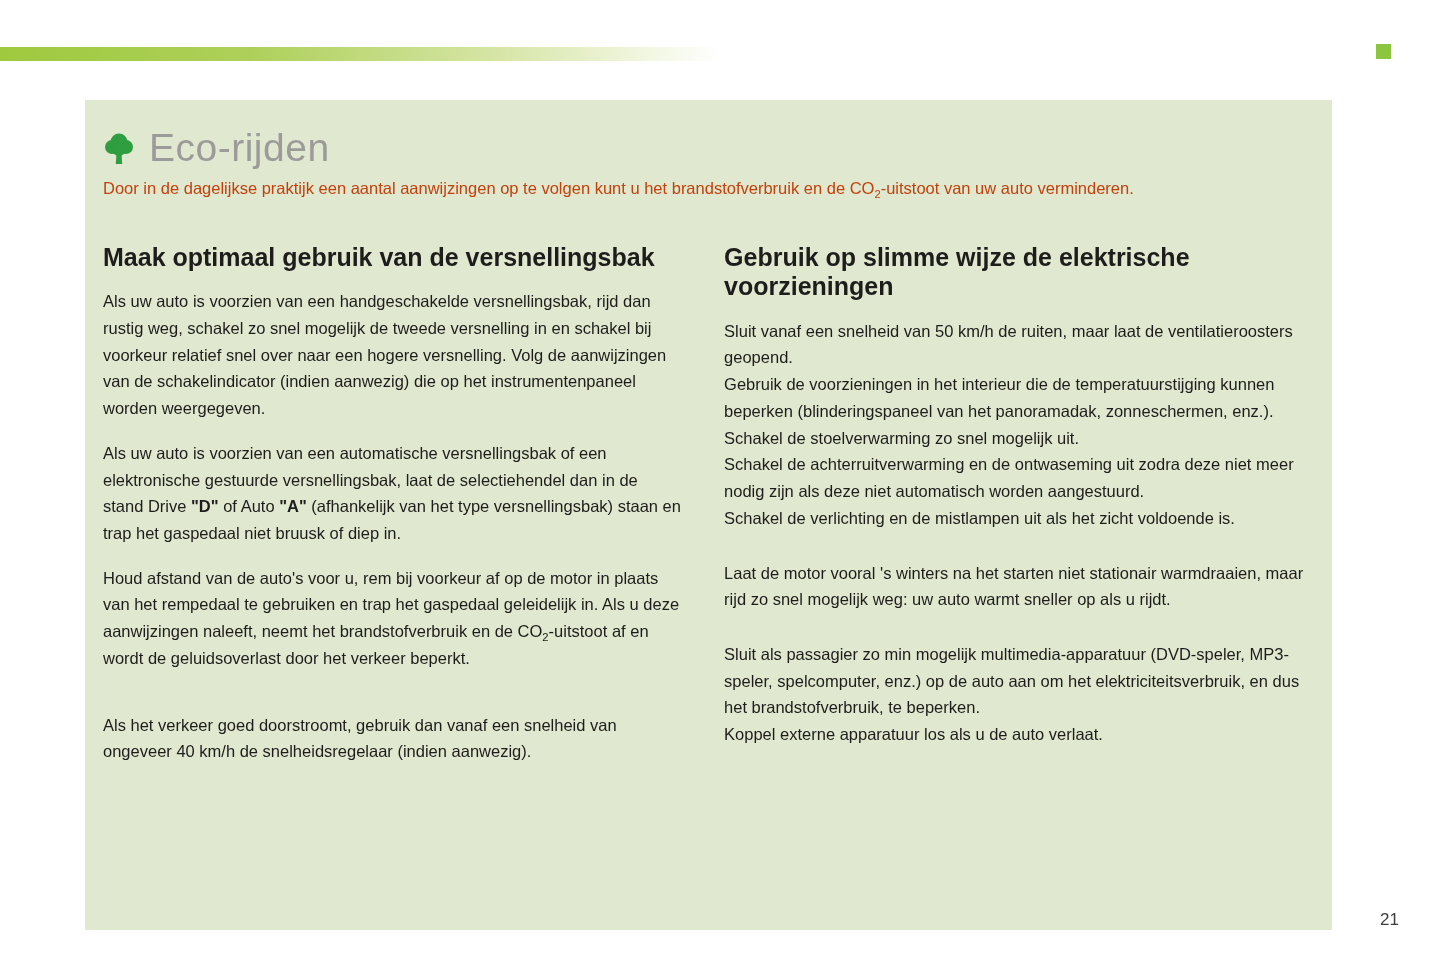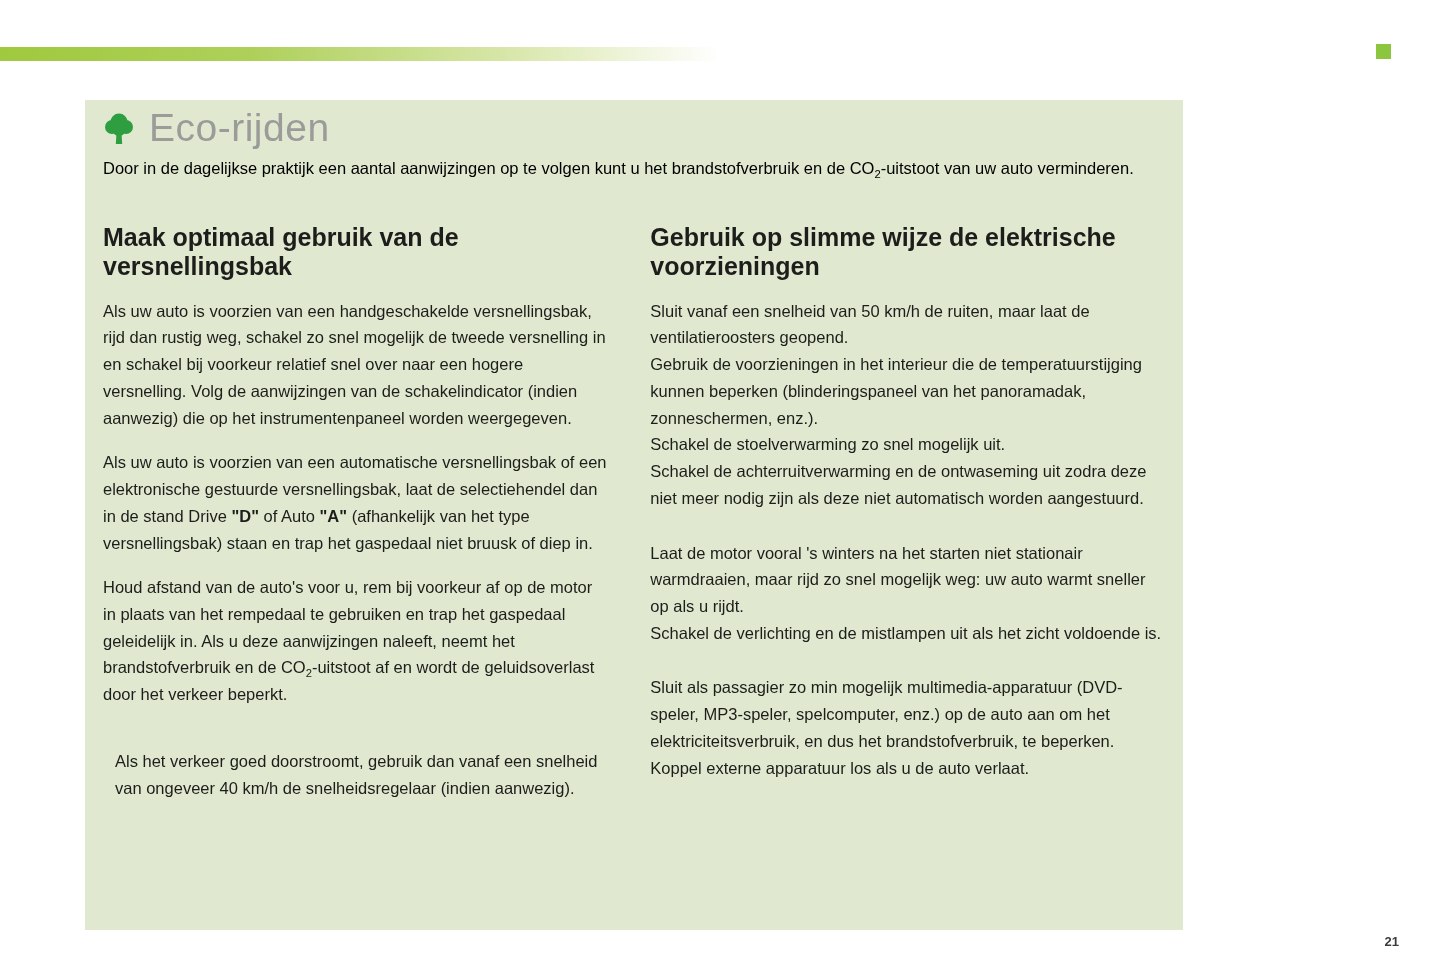--- a/index.html
+++ b/index.html
@@ -19,42 +19,42 @@
   }
   .corner-square {
     position: absolute;
     top: 44px; right: 54px;
     width: 15px; height: 15px;
     background: #8cc63f;
   }
   .panel {
     position: absolute;
     left: 85px; top: 100px;
-    width: 1098px; height: 830px;
+    width: 1247px; height: 830px;
     background: #e0e9d0;
-    padding: 4px 18px 0 18px;
+    padding: 24px 18px 0 18px;
   }
   .header-row {
     display: flex;
     align-items: center;
     gap: 14px;
     height: 48px;
   }
   .tree-icon-box { width: 32px; height: 34px; display: flex; align-items: flex-end; }
   .page-title {
     font-size: 39px;
     font-weight: 400;
     color: #9b9b9a;
     letter-spacing: 0.5px;
   }
   .intro {
     font-size: 16.5px;
     line-height: 1.5;
     margin-top: 4px;
-    color: #000000;
+    color: #c2410c;
   }
   sub { font-size: 68%; line-height: 0; }
   .columns {
     display: flex;
     gap: 42px;
     margin-top: 42px;
   }
   .col-left { width: 588px; }
   .col-right { width: 599px; }
   h2.section-heading {
@@ -67,26 +67,26 @@
   .body-text, .body-text p {
     font-size: 16.5px;
     line-height: 1.62;
     color: #1d1d1b;
   }
   p.para { margin-bottom: 18px; }
   p.tight { margin-bottom: 0; }
   .gap-lg { margin-top: 56px; }
   .gap-md { margin-top: 28px; }
   .gap-sm { }
-  .gap-para { margin-top: 40px; margin-left: 12px; }
+  .gap-para { margin-top: 40px; }
   .page-number {
     position: absolute;
-    right: 46px; bottom: 15px;
-    font-size: 13px;
-    font-weight: 700;
+    right: 46px; bottom: 34px;
+    font-size: 17px;
+    font-weight: 400;
     color: #3c3c3b;
   }
 </style>
 </head>
 <body>
 
 <div class="top-bar"></div>
 <div class="corner-square"></div>
 
 <div class="panel">
@@ -126,23 +126,23 @@
     <div class="col-right body-text">
       <h2 class="section-heading">Gebruik op slimme wijze de elektrische voorzieningen</h2>
 
       <div>
         <p class="tight">Sluit vanaf een snelheid van 50 km/h de ruiten, maar laat de ventilatieroosters geopend.</p>
         <p class="tight">Gebruik de voorzieningen in het interieur die de temperatuurstijging kunnen beperken (blinderingspaneel van het panoramadak, zonneschermen, enz.).</p>
         <p class="tight">Schakel de stoelverwarming zo snel mogelijk uit.</p>
         <p class="tight">Schakel de achterruitverwarming en de ontwaseming uit zodra deze niet meer nodig zijn als deze niet automatisch worden aangestuurd.</p>
       </div>
 
+      <p class="tight gap-sm">Schakel de verlichting en de mistlampen uit als het zicht voldoende is.</p>
+
       <p class="tight gap-md">Laat de motor vooral 's winters na het starten niet stationair warmdraaien, maar rijd zo snel mogelijk weg: uw auto warmt sneller op als u rijdt.</p>
-
-      <p class="tight gap-sm">Schakel de verlichting en de mistlampen uit als het zicht voldoende is.</p>
 
       <div class="gap-md">
         <p class="tight">Sluit als passagier zo min mogelijk multimedia-apparatuur (DVD-speler, MP3-speler, spelcomputer, enz.) op de auto aan om het elektriciteitsverbruik, en dus het brandstofverbruik, te beperken.</p>
         <p class="tight">Koppel externe apparatuur los als u de auto verlaat.</p>
       </div>
     </div>
 
   </div>
 </div>
 

